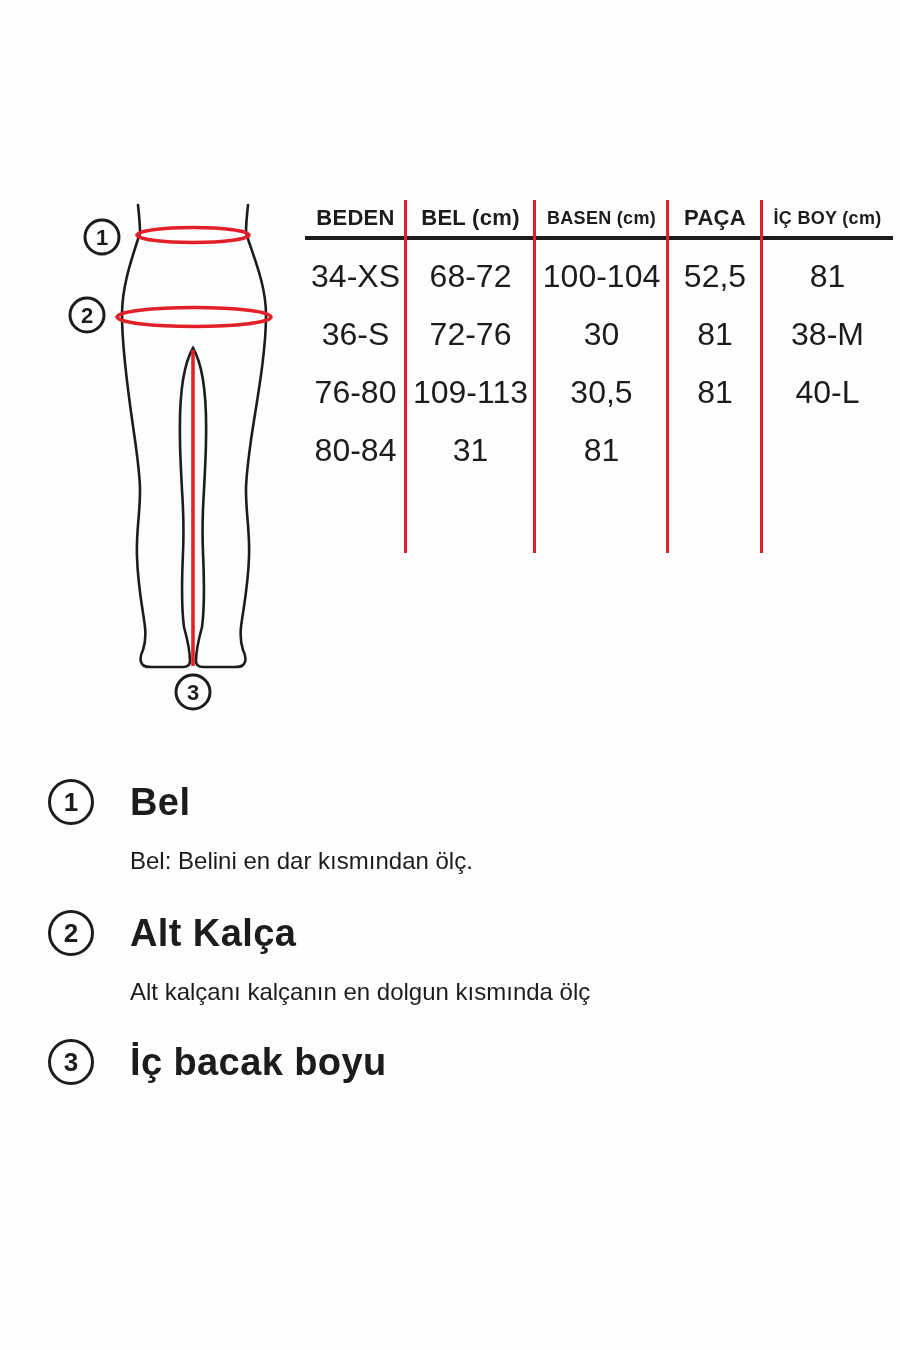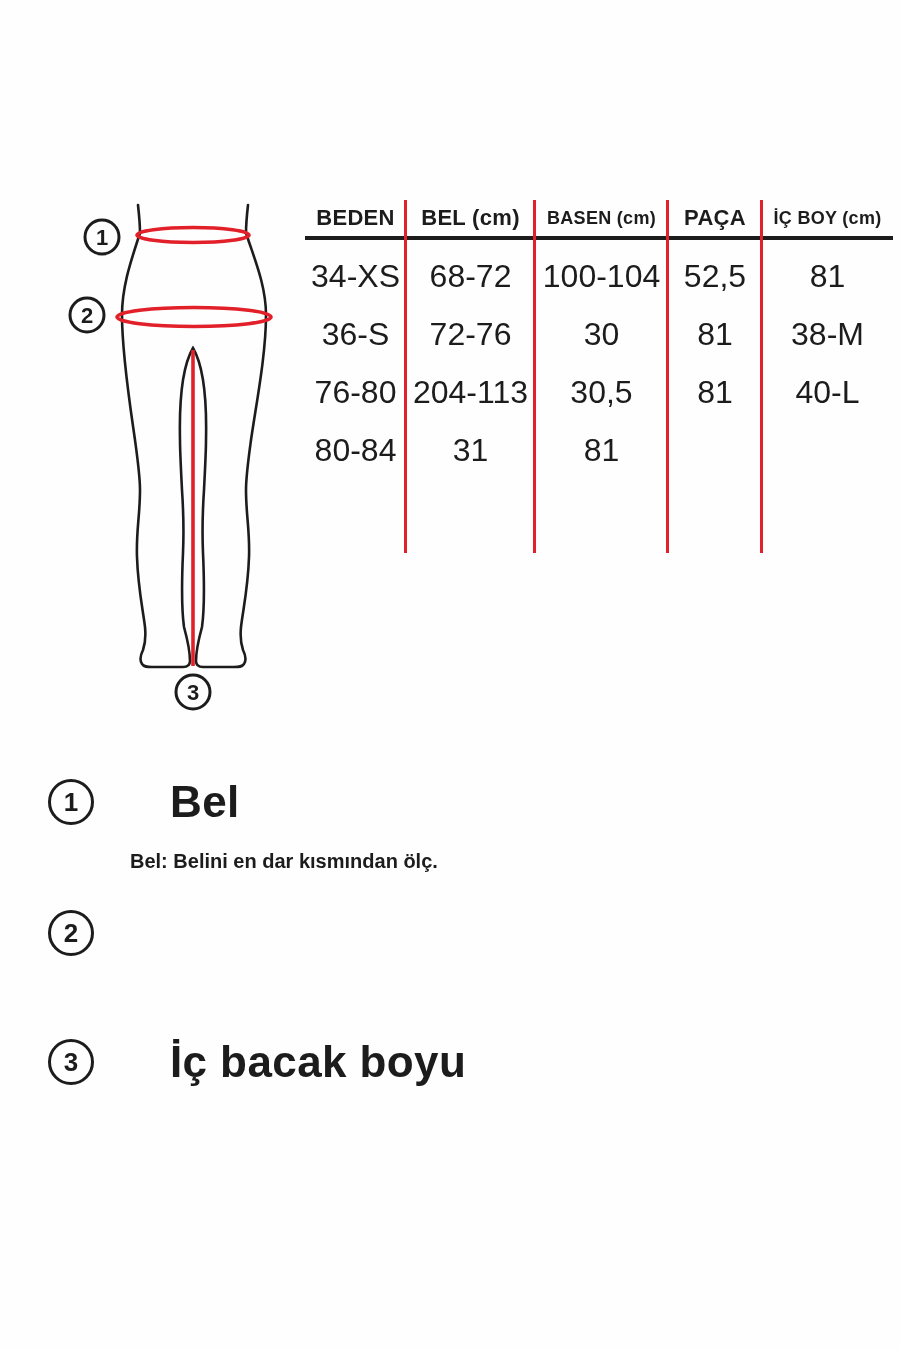--- a/index.html
+++ b/index.html
@@ -93,30 +93,29 @@
     display: flex;
     align-items: center;
     justify-content: center;
     font-size: 26px;
     font-weight: 600;
     flex: 0 0 auto;
     margin-right: 36px;
     background: transparent;
   }
   .guide-text h2 {
-    font-size: 44px;
+    font-size: 38px;
     font-weight: 700;
     letter-spacing: 0.4px;
     line-height: 46px;
-    margin-left: 40px;
   }
   .guide-text p {
     margin-top: 19px;
-    font-size: 20px;
-    font-weight: 700;
+    font-size: 24px;
+    font-weight: 400;
     line-height: 34px;
     max-width: 745px;
   }
 </style>
 </head>
 <body>
 
 <div class="page">
 
   <div class="figure-wrap">
@@ -193,21 +192,21 @@
         <div class="td">68-72</div>
         <div class="td">100-104</div>
         <div class="td">52,5</div>
         <div class="td">81</div>
         <div class="td">36-S</div>
         <div class="td">72-76</div>
         <div class="td">30</div>
         <div class="td">81</div>
         <div class="td">38-M</div>
         <div class="td">76-80</div>
-        <div class="td">204-113</div>
+        <div class="td">109-113</div>
         <div class="td">30,5</div>
         <div class="td">81</div>
         <div class="td">40-L</div>
         <div class="td">80-84</div>
         <div class="td">31</div>
         <div class="td">81</div>
       </div>
     <div class="vline v1"></div>
     <div class="vline v2"></div>
     <div class="vline v3"></div>
@@ -217,20 +216,24 @@
   <div class="guide-section s1">
     <div class="num-circle">1</div>
     <div class="guide-text">
       <h2>Bel</h2>
       <p>Bel: Belini en dar kısmından ölç.</p>
     </div>
   </div>
 
   <div class="guide-section s2">
     <div class="num-circle">2</div>
+    <div class="guide-text">
+      <h2>Alt Kalça</h2>
+      <p>Alt kalçanı kalçanın en dolgun kısmında ölç</p>
+    </div>
   </div>
 
   <div class="guide-section s3">
     <div class="num-circle">3</div>
     <div class="guide-text">
       <h2>İç bacak boyu</h2>
     </div>
   </div>
 
 </div>

